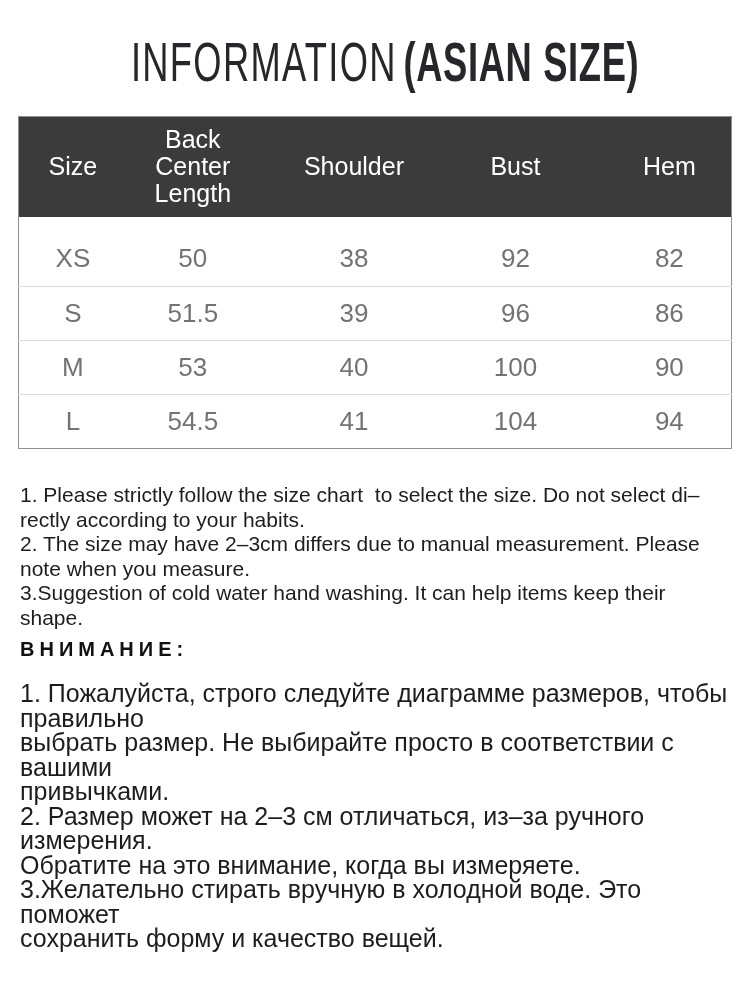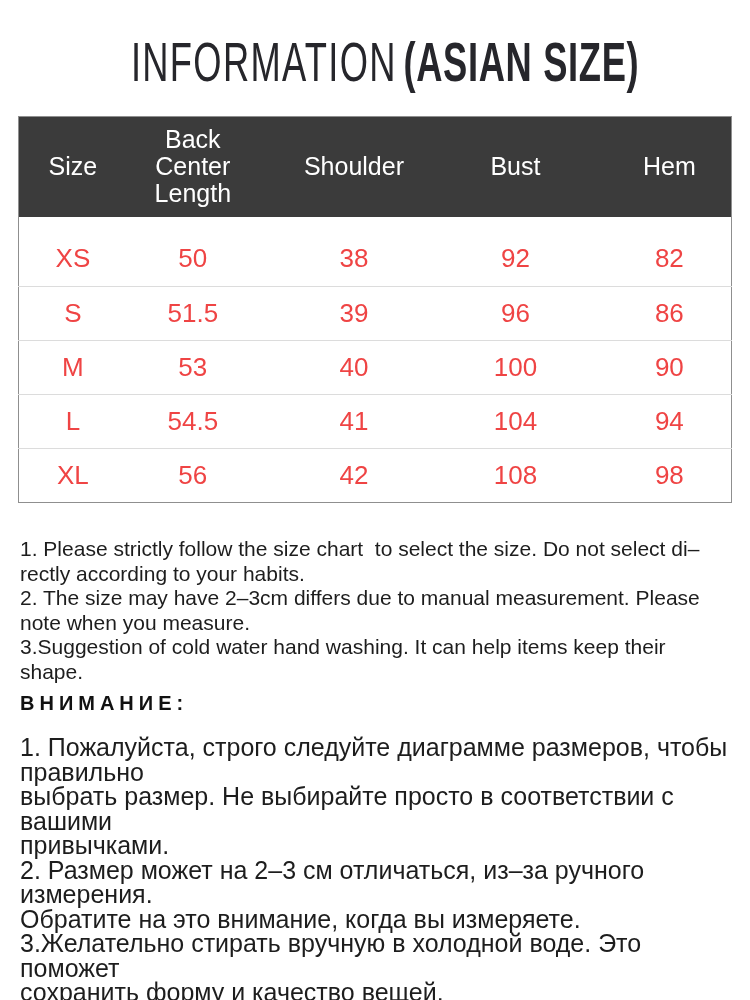--- a/index.html
+++ b/index.html
@@ -47,21 +47,21 @@
     line-height: 27px;
     height: 100px;
     text-align: center;
     vertical-align: middle;
     white-space: pre-line;
   }
   table.size-table tbody td {
     text-align: center;
     vertical-align: middle;
     font-size: 26px;
-    color: #ef4444;
+    color: #737373;
     height: 54px;
     border-top: 1px solid #dcdcdc;
   }
   table.size-table tbody tr:first-child td {
     border-top: none;
     height: 70px;
     padding-top: 14px;
   }
   table.size-table th:last-child,
   table.size-table td:last-child { padding-left: 26px; }
@@ -146,27 +146,20 @@
         <td>100</td>
         <td>90</td>
       </tr>
       <tr>
         <td>L</td>
         <td>54.5</td>
         <td>41</td>
         <td>104</td>
         <td>94</td>
       </tr>
-      <tr>
-        <td>XL</td>
-        <td>56</td>
-        <td>42</td>
-        <td>108</td>
-        <td>98</td>
-      </tr>
     </tbody>
 </table>
 
 <div class="notes">
   <div class="note-body">1. Please strictly follow the size chart  to select the size. Do not select di–
 rectly according to your habits.
 2. The size may have 2–3cm differs due to manual measurement. Please
 note when you measure.
 3.Suggestion of cold water hand washing. It can help items keep their
 shape.</div>

